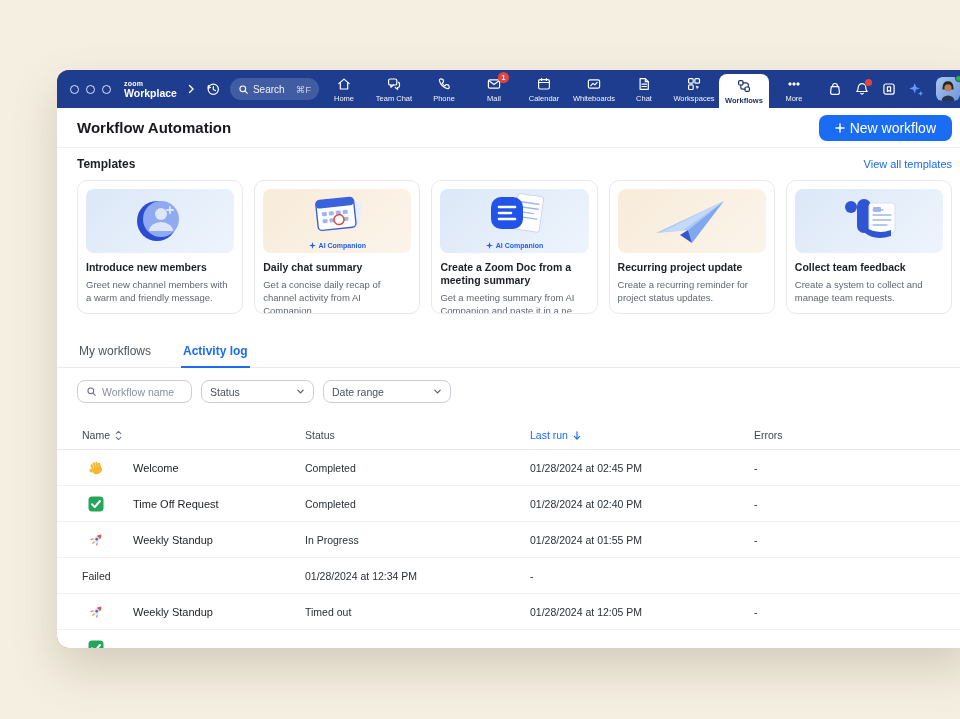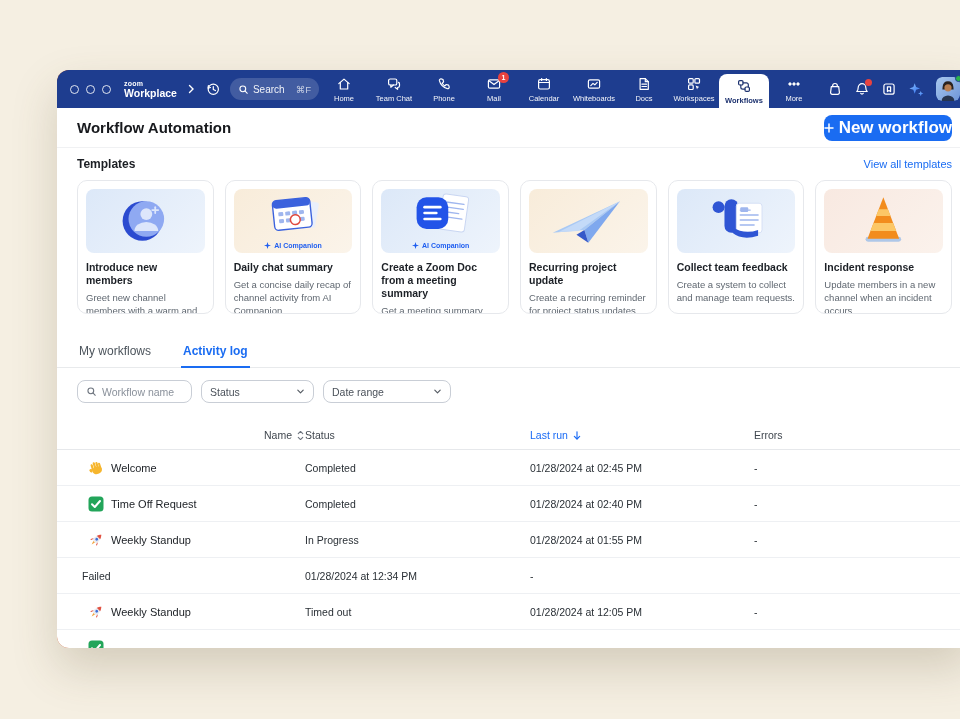--- a/index.html
+++ b/index.html
@@ -37,22 +37,22 @@
   .red-dot { position:absolute; top:-2px; right:-2px; width:7px; height:7px; background:#e8423f; border-radius:50%; }
   .avatar { position:relative; width:24px; height:24px; flex:none; }
   .avatar svg { border-radius:6px; display:block; }
   .presence { position:absolute; top:-2px; right:-2px; width:7px; height:7px; background:#2bb24c;
               border-radius:50%; border:1.5px solid #1e3d8f; }
   
   .content { background:#fff; height:540px; }
   .page-header { height:40px; display:flex; align-items:center; padding:0 20px; border-bottom:1px solid #f0f1f3; }
   .page-header h1 { font-size:15px; font-weight:700; color:#17191d; }
   .btn-primary { margin-left:auto; height:26px; background:#1a6cf2; color:#fff; border:none; border-radius:8px;
-                 font-family:inherit; font-size:17px; font-weight:700; display:flex; align-items:center;
-                 gap:5px; padding:0 0; cursor:pointer; }
+                 font-family:inherit; font-size:14px; font-weight:400; display:flex; align-items:center;
+                 gap:5px; padding:0 16px; cursor:pointer; }
   .tpl-section { padding:9px 20px 0; }
   .tpl-head { display:flex; align-items:center; }
   .tpl-head h2 { font-size:12px; font-weight:700; color:#1b1e23; }
   .link { margin-left:auto; font-size:11px; color:#1a6cf2; text-decoration:none; cursor:pointer; }
   .cards { display:flex; gap:11px; margin-top:9px; }
   .card { flex:1; border:1px solid #e6e8ec; border-radius:10px; padding:8px; height:134px;
           overflow:hidden; cursor:pointer; background:#fff; }
   .ill { height:64px; border-radius:8px; position:relative; display:flex; align-items:center; justify-content:center; overflow:hidden; }
   .ill-blue  { background:linear-gradient(135deg,#dce8f8,#eef4fc); }
   .ill-cream { background:linear-gradient(135deg,#f8ecda,#fbf4ea); }
@@ -65,24 +65,24 @@
   .tab { font-size:12px; color:#4c545c; padding:2px 2px 8px; cursor:pointer; }
   .tab.active { color:#1a6cf2; font-weight:600; border-bottom:2px solid #1a6cf2; margin-bottom:-1px; }
   .filters { display:flex; gap:9px; margin:12px 20px 0; }
   .f-pill { height:23px; border:1px solid #c9ced6; border-radius:8px; display:flex; align-items:center;
             gap:5px; padding:0 8px; font-size:10.5px; cursor:pointer; background:#fff; }
   .f-input { width:115px; color:#8a919b; }
   .f-select { width:113px; color:#4a515a; justify-content:space-between; }
   .f-select.wide { width:128px; }
   .thead, .trow { display:grid; grid-template-columns:223px 225px 224px 1fr; align-items:center; padding-left:25px; }
   .thead { height:29px; margin-top:18px; border-bottom:1px solid #e6e8eb; font-size:10.5px; color:#40474f; }
-  .th-name { display:flex; align-items:center; gap:4px;justify-content:flex-end; }
+  .th-name { display:flex; align-items:center; gap:4px; }
   .th-lastrun { display:flex; align-items:center; gap:4px; color:#1a6bf5; cursor:pointer; }
   .trow { height:36px; border-bottom:1px solid #eef0f3; font-size:10.5px; color:#2a3036; cursor:pointer; }
-  .td-name { display:flex; align-items:center; gap:6px; font-size:11px; color:#1b1f24; }
+  .td-name { display:flex; align-items:center; gap:28px; font-size:11px; color:#1b1f24; }
   .ric { width:18px; height:18px; margin-left:5px; flex:none; display:flex; }
   svg { display:block; }
 </style>
 </head>
 <body>
 
 <div class="window">
 
   <div class="topbar">
     <div class="tb-left">
@@ -179,21 +179,21 @@
       </div>
       <div class="nav-item">
         <span class="icon-wrap">
           <svg width="16" height="16" viewBox="0 0 16 16" fill="none" stroke-width="1.2" stroke-linecap="round" stroke-linejoin="round">
               <path d="M4.1 2.7 H9.3 L12.3 5.7 V13.3 H4.1 Z"></path>
               <path d="M9.3 2.7 V5.7 H12.3"></path>
               <line x1="5.9" y1="8.2" x2="10.5" y2="8.2"></line>
               <line x1="5.9" y1="10.5" x2="10.5" y2="10.5"></line>
             </svg>
         </span>
-        <span class="lbl">Docs</span>
+        <span class="lbl">Chat</span>
       </div>
       <div class="nav-item">
         <span class="icon-wrap">
           <svg width="16" height="16" viewBox="0 0 16 16" fill="none" stroke-width="1.2" stroke-linejoin="round">
               <rect x="2.6" y="2.6" width="4.6" height="4.6" rx="1"></rect>
               <rect x="8.9" y="2.6" width="4.6" height="4.6" rx="1"></rect>
               <rect x="2.6" y="8.9" width="4.6" height="4.6" rx="1"></rect>
               <path d="M9.6 9.6 L13.4 11.1 11.7 11.7 11.1 13.4 Z" fill="#fff" stroke="none"></path>
             </svg>
         </span>
@@ -395,32 +395,20 @@
                   <line x1="64" y1="34" x2="78" y2="34"></line>
                 </g>
               <rect x="64" y="16" width="8" height="5" rx="1" fill="#9fb6ee"></rect>
               <path d="M56 42 q10 8 26 3 l0-6 q-14 5-26-3 Z" fill="#2f55d4"></path>
             </svg>
           </div>
           <div class="c-title">Collect team feedback</div>
           <div class="c-desc">Create a system to collect and manage team requests.</div>
         </div>
 
-        <div class="card">
-          <div class="ill ill-pink">
-            <svg width="120" height="60" viewBox="0 0 120 60">
-              <rect x="42" y="46" width="36" height="5" rx="2.5" fill="#aec7e8"></rect>
-              <polygon points="60,6 76,48 44,48" fill="#f28c1d"></polygon>
-              <polygon points="55.4,18 64.6,18 67.3,25 52.7,25" fill="#fcc766"></polygon>
-              <polygon points="50.1,32 69.9,32 73,40 47,40" fill="#fcc766"></polygon>
-            </svg>
-          </div>
-          <div class="c-title">Incident response</div>
-          <div class="c-desc">Update members in a new channel when an incident occurs.</div>
-        </div>
 
       </div>
     </div>
 
     <div class="tabs">
       <div class="tab">My workflows</div>
       <div class="tab active">Activity log</div>
     </div>
 
     <div class="filters">

